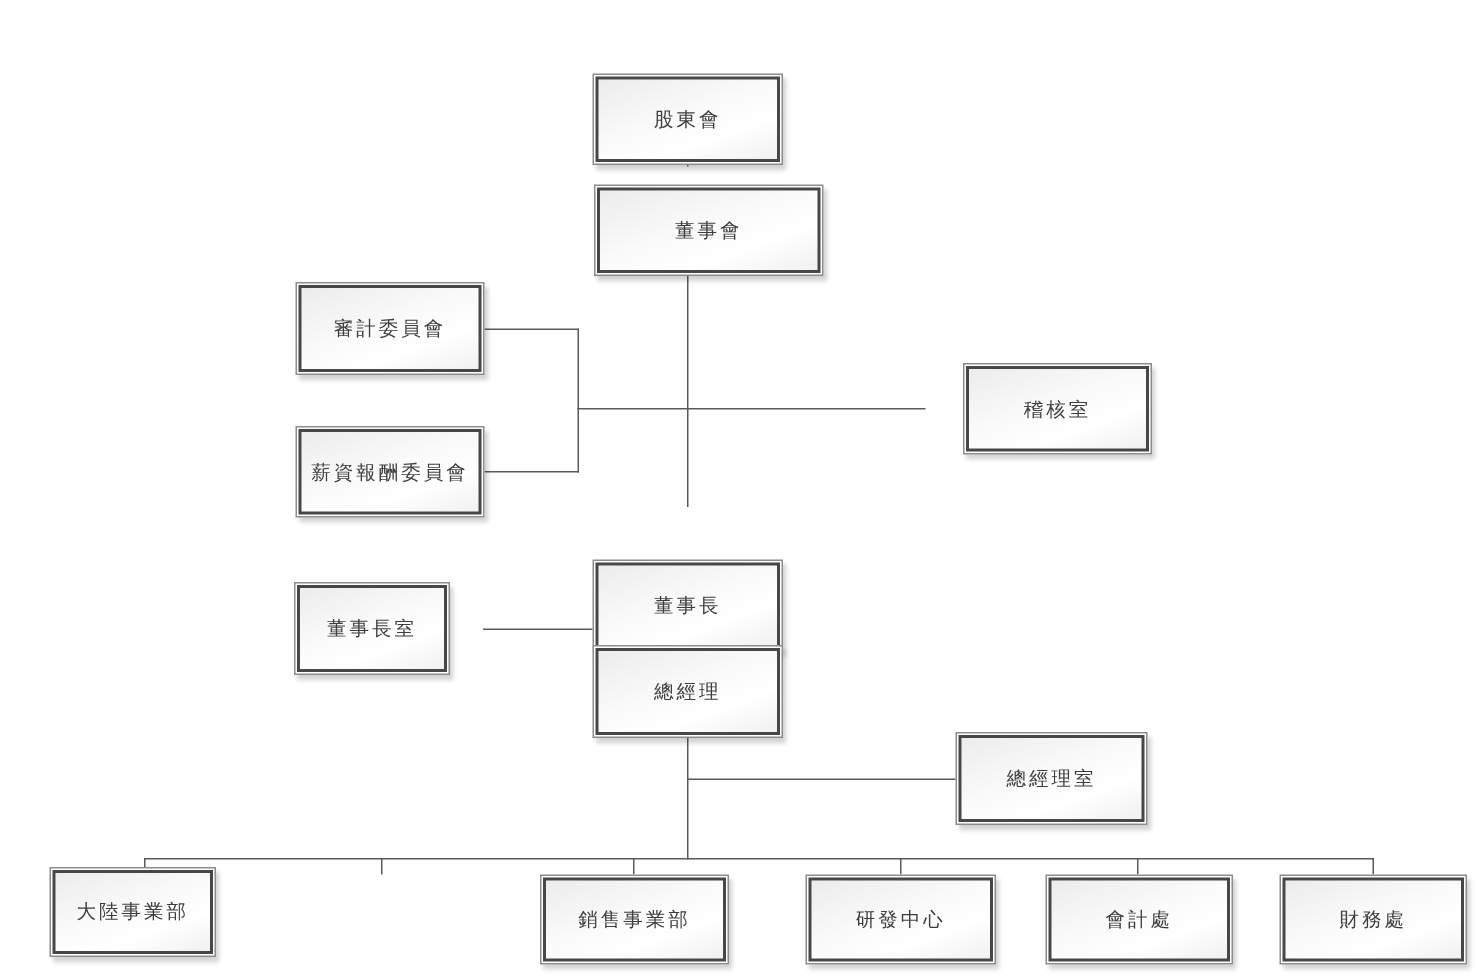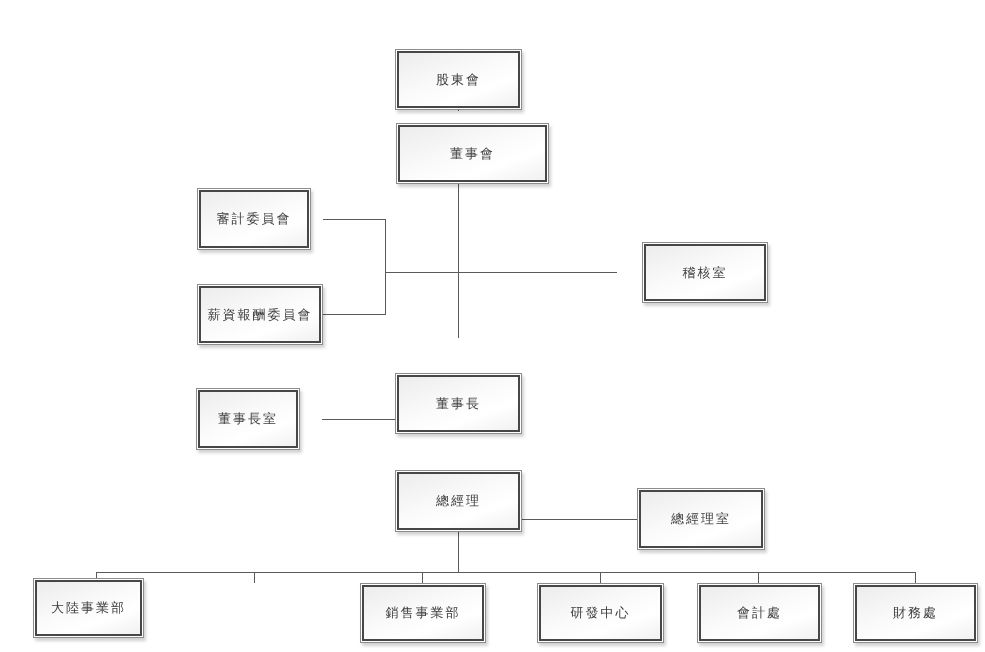--- a/index.html
+++ b/index.html
@@ -82,21 +82,21 @@
         <span class="node-label">股東會</span>
       </div>
   </div>
 
   <div class="node" style="left:396px; top:123px; width:153px; height:61px;">
     <div class="node-inner">
         <span class="node-label">董事會</span>
       </div>
   </div>
 
-  <div class="node" style="left:197px; top:188px; width:114px; height:62px;">
+  <div class="node" style="left:197px; top:188px; width:126px; height:62px;">
     <div class="node-inner">
         <span class="node-label">審計委員會</span>
       </div>
   </div>
 
   <div class="node" style="left:197px; top:284px; width:126px; height:61px;">
     <div class="node-inner">
         <span class="node-label">薪資報酬委員會</span>
       </div>
   </div>
@@ -112,21 +112,21 @@
         <span class="node-label">董事長</span>
       </div>
   </div>
 
   <div class="node" style="left:196px; top:388px; width:104px; height:62px;">
     <div class="node-inner">
         <span class="node-label">董事長室</span>
       </div>
   </div>
 
-  <div class="node" style="left:395px; top:430px; width:127px; height:62px;margin-top:40px;">
+  <div class="node" style="left:395px; top:430px; width:127px; height:62px;">
     <div class="node-inner">
         <span class="node-label">總經理</span>
       </div>
   </div>
 
   <div class="node" style="left:637px; top:488px; width:128px; height:62px;">
     <div class="node-inner">
         <span class="node-label">總經理室</span>
       </div>
   </div>

